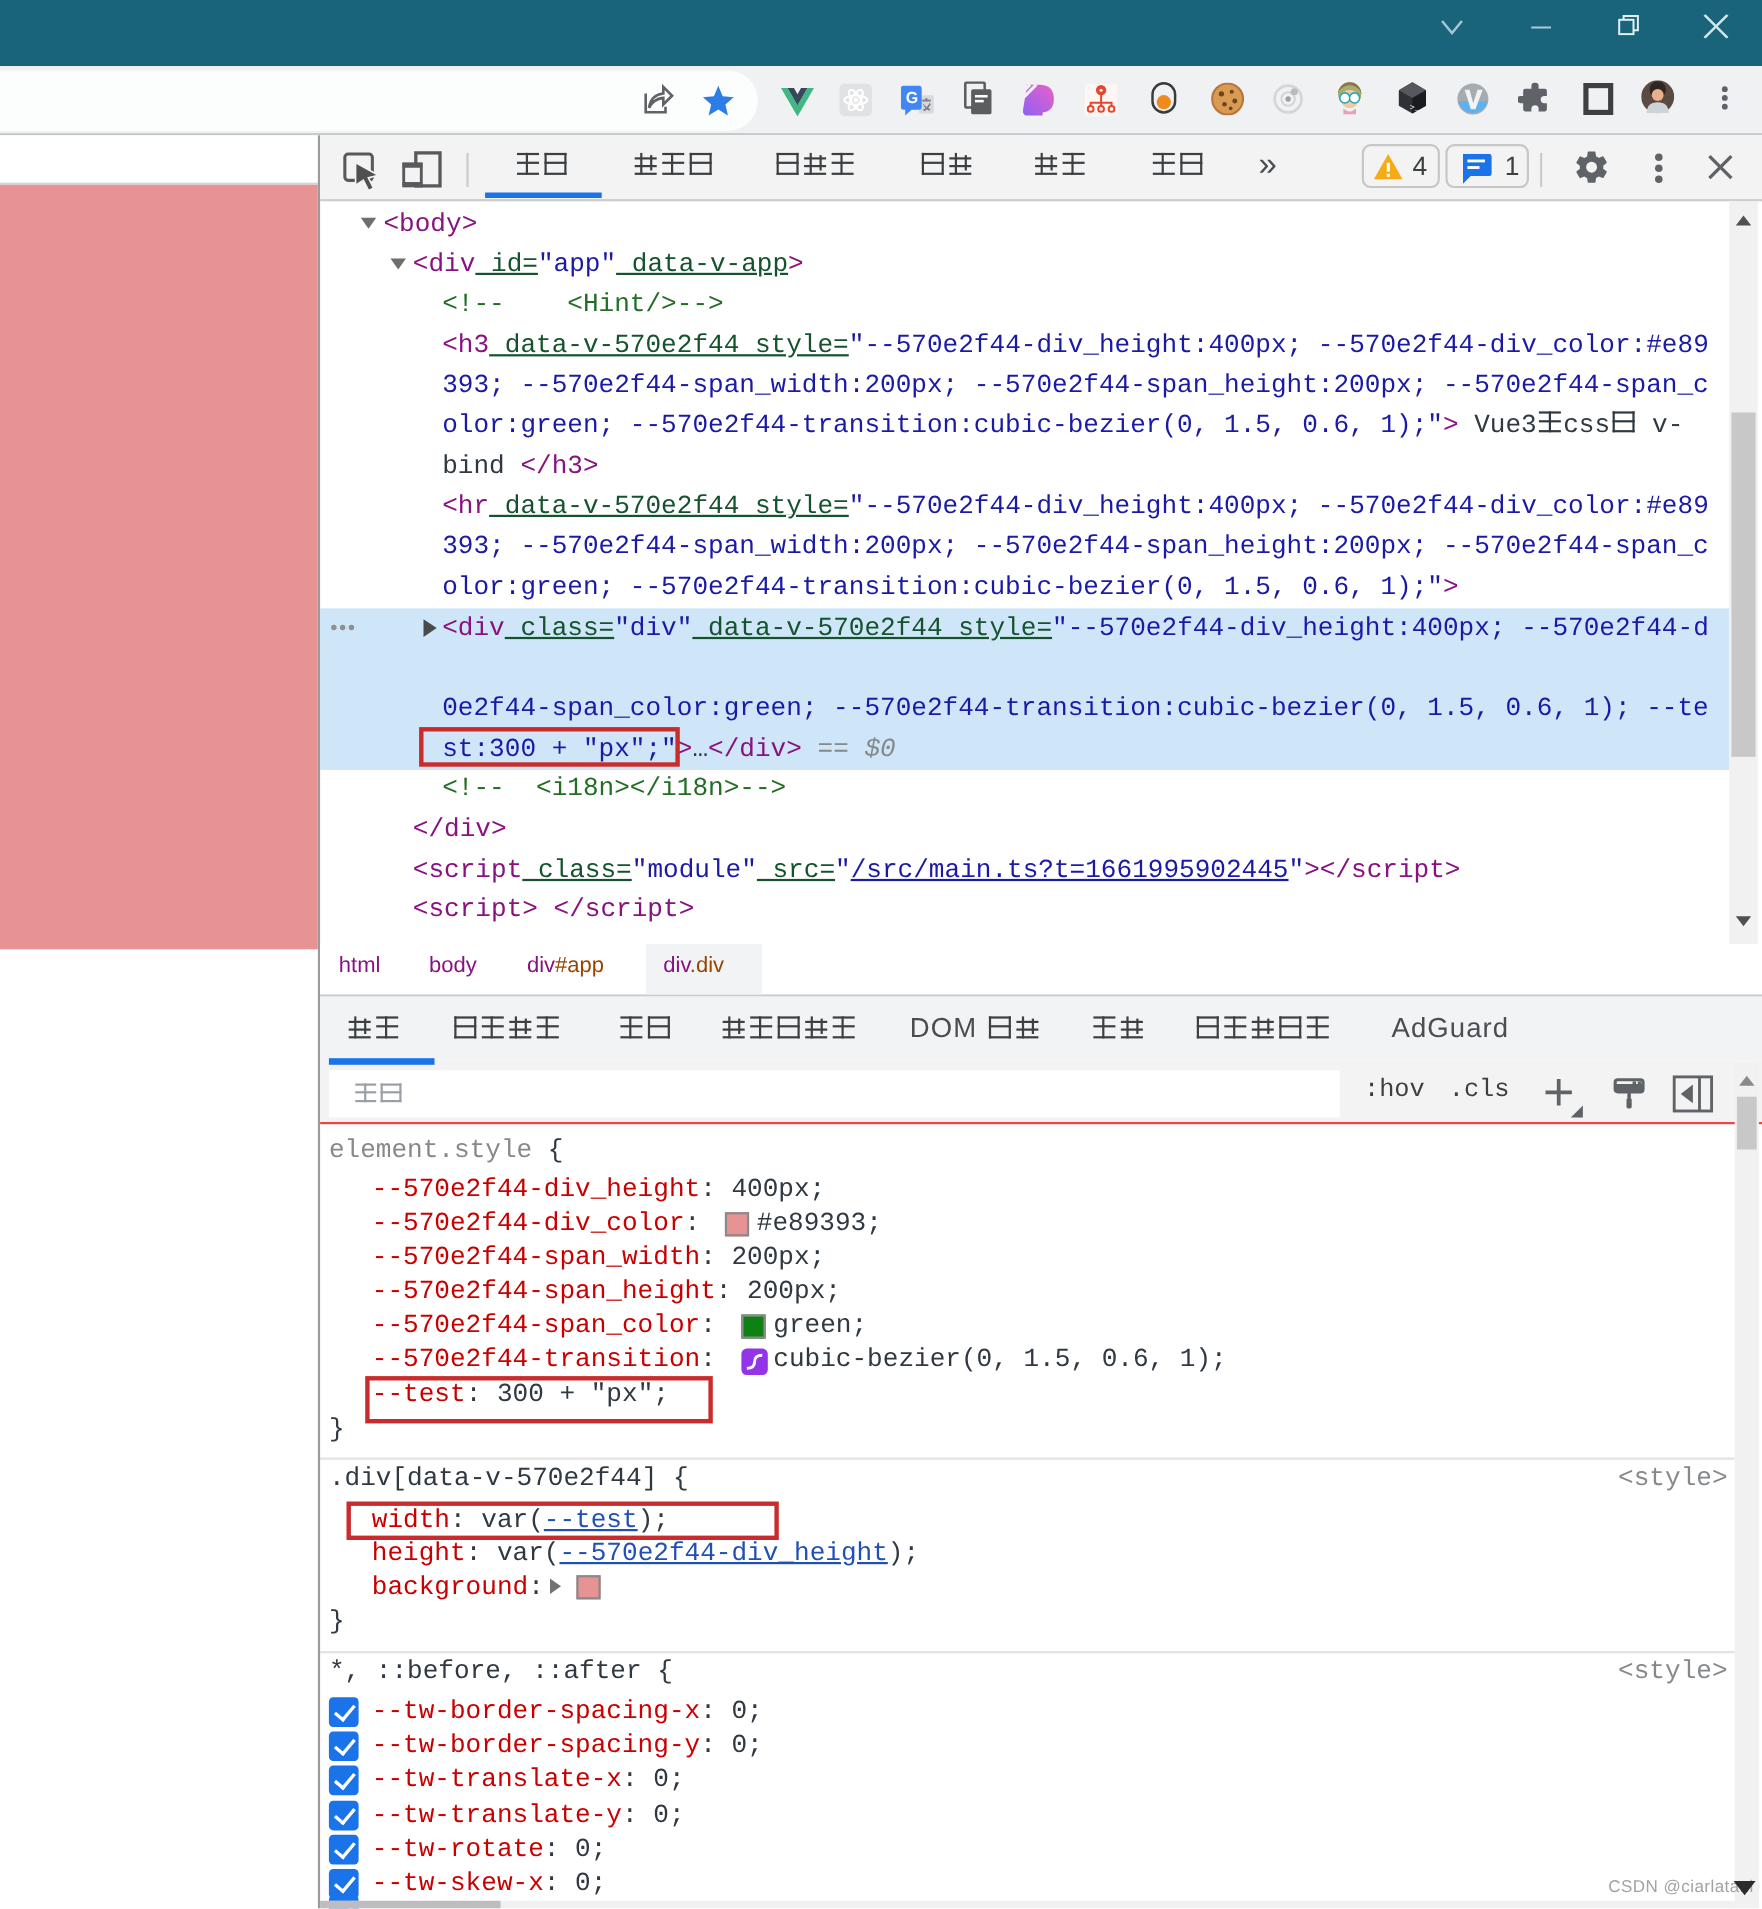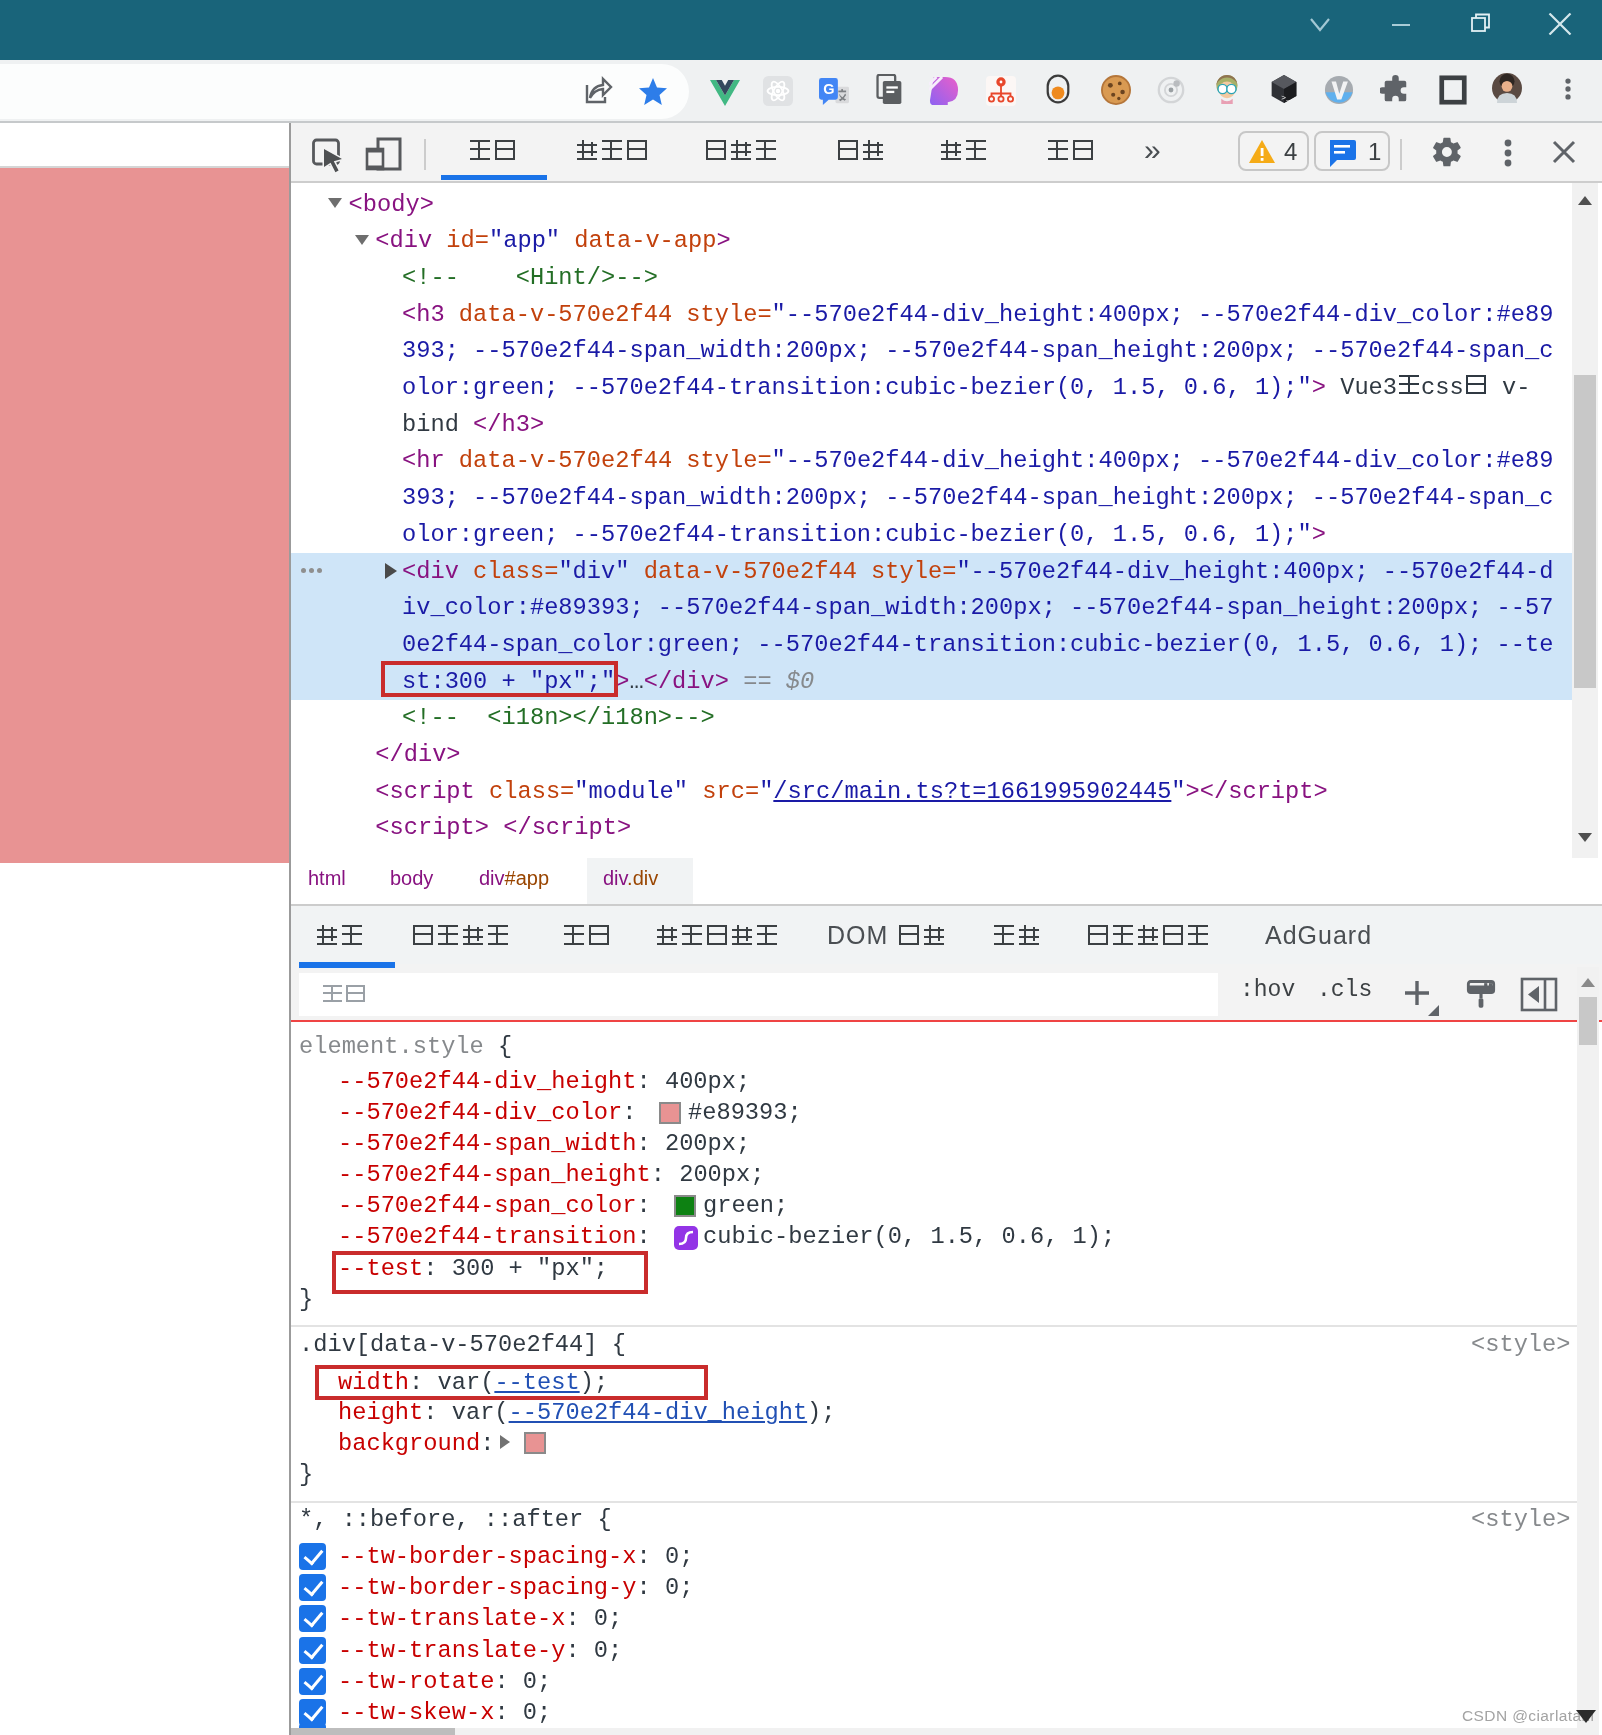--- a/index.html
+++ b/index.html
@@ -57,21 +57,21 @@
   #dtoolbar { position:absolute; left:0; top:0; width:1311px; height:60px; background:#f3f3f3;
               border-bottom:2px solid #cdcdcd; }
   .dtab { position:absolute; top:13px; font-size:25px; color:#4a4e52; white-space:nowrap; letter-spacing:1px; }
   #eltab-underline { position:absolute; left:150px; top:52px; width:106px; height:5px; background:#1a73e8; }
   .vsep { position:absolute; top:16px; width:2px; height:31px; background:#ccc; }
 
   
   .mono { font-family:"Liberation Mono", monospace; font-size:23.7px; white-space:pre; }
   .line { position:absolute; height:37px; line-height:37px; }
   .tag { color:#881280; }
-  .attr { color:#c2410c; }
+  .attr { color:#14532d;text-decoration:underline; }
   .val { color:#1a1aa6; }
   .com { color:#236e25; }
   .txt { color:#303942; }
   .gry { color:#86898c; }
   .lnk { color:#1a1aa6; text-decoration:underline; }
   .tri { position:absolute; width:0; height:0; }
 
   
   .sline { position:absolute; height:31px; line-height:31px;text-align:right; }
   .prop { color:#c80000; }
@@ -323,21 +323,20 @@
       <div class="line" style="left:84.3px;top:99.2px"><span class="tag">&lt;div</span><span class="attr"> id=</span><span class="val">"app"</span><span class="attr"> data-v-app</span><span class="tag">&gt;</span></div>
       <div class="line" style="left:111px;top:135.9px"><span class="com">&lt;!--    &lt;Hint/&gt;--&gt;</span></div>
       <div class="line" style="left:111px;top:172.6px"><span class="tag">&lt;h3</span><span class="attr"> data-v-570e2f44 style=</span><span class="val">"--570e2f44-div_height:400px; --570e2f44-div_color:#e89</span></div>
       <div class="line" style="left:111px;top:209.3px"><span class="val">393; --570e2f44-span_width:200px; --570e2f44-span_height:200px; --570e2f44-span_c</span></div>
       <div class="line" style="left:111px;top:246px"><span class="val">olor:green; --570e2f44-transition:cubic-bezier(0, 1.5, 0.6, 1);"</span><span class="tag">&gt;</span><span class="txt"> Vue3<span class="cj" style="--c:#303942;width:20px;height:19px;margin:0 2px"></span>css<span class="cj b" style="--c:#303942;width:20px;height:19px;margin:0 2px"></span> v-</span></div>
       <div class="line" style="left:111px;top:282.7px"><span class="txt">bind </span><span class="tag">&lt;/h3&gt;</span></div>
       <div class="line" style="left:111px;top:319.4px"><span class="tag">&lt;hr</span><span class="attr"> data-v-570e2f44 style=</span><span class="val">"--570e2f44-div_height:400px; --570e2f44-div_color:#e89</span></div>
       <div class="line" style="left:111px;top:356.1px"><span class="val">393; --570e2f44-span_width:200px; --570e2f44-span_height:200px; --570e2f44-span_c</span></div>
       <div class="line" style="left:111px;top:392.8px"><span class="val">olor:green; --570e2f44-transition:cubic-bezier(0, 1.5, 0.6, 1);"</span><span class="tag">&gt;</span></div>
       <div class="line" style="left:111px;top:429.5px"><span class="tag">&lt;div</span><span class="attr"> class=</span><span class="val">"div"</span><span class="attr"> data-v-570e2f44 style=</span><span class="val">"--570e2f44-div_height:400px; --570e2f44-d</span></div>
-      <div class="line" style="left:111px;top:466.2px"><span class="val">iv_color:#e89393; --570e2f44-span_width:200px; --570e2f44-span_height:200px; --57</span></div>
       <div class="line" style="left:111px;top:502.9px"><span class="val">0e2f44-span_color:green; --570e2f44-transition:cubic-bezier(0, 1.5, 0.6, 1); --te</span></div>
       <div class="line" style="left:111px;top:539.6px"><span class="val">st:300 + "px";"</span><span class="tag">&gt;</span><span class="txt">…</span><span class="tag">&lt;/div&gt;</span><span class="gry"> == <i>$0</i></span></div>
       <div class="line" style="left:111px;top:576.3px"><span class="com">&lt;!--  &lt;i18n&gt;&lt;/i18n&gt;--&gt;</span></div>
       <div class="line" style="left:84.3px;top:613px"><span class="tag">&lt;/div&gt;</span></div>
       <div class="line" style="left:84.3px;top:649.7px"><span class="tag">&lt;script</span><span class="attr"> class=</span><span class="val">"module"</span><span class="attr"> src=</span><span class="val">"<span class="lnk">/src/main.ts?t=1661995902445</span>"</span><span class="tag">&gt;&lt;/script&gt;</span></div>
       <div class="line" style="left:84.3px;top:686.4px"><span class="tag">&lt;script&gt; &lt;/script&gt;</span></div>
 
       
       <div class="redbox" style="left:90px;top:538px;width:237px;height:36px"></div>
     </div>

